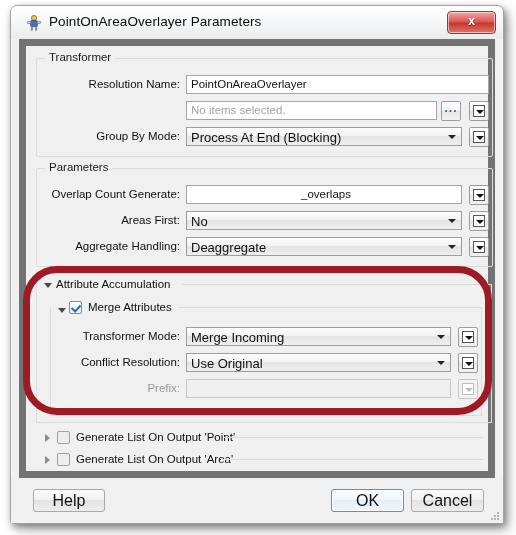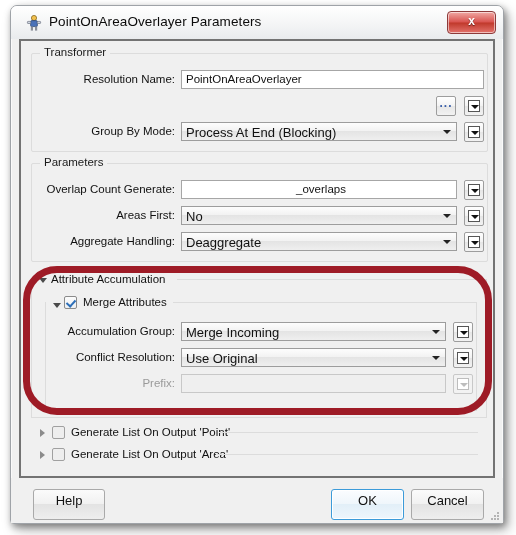--- a/index.html
+++ b/index.html
@@ -43,21 +43,21 @@
   }
   .close-btn span{
     position:absolute;left:0;right:0;top:2px;text-align:center;
     font-size:12px;font-weight:bold;color:#fff;
     text-shadow:0 1px 1px rgba(0,0,0,.5);
   }
 
   
   .panel{
     position:absolute;left:8px;top:33px;right:8px;bottom:45px;
-    background:#f0f0f0;border:2px solid #737373;
+    background:#f0f0f0;border:7px solid #737373;
   }
   .btnbar{
     position:absolute;left:0;right:0;bottom:0;height:45px;
     background:#f0f0f0;
   }
 
   
   .group{
     position:absolute;
     border:1px solid #dcdcdc;border-radius:2px;
@@ -161,24 +161,24 @@
   }
   .hdr-line{
     position:absolute;height:1px;background:#dcdcdc;
   }
   .hdr-sidebar{
     position:absolute;width:1px;background:#dcdcdc;
   }
 
   
   .btn{
-    position:absolute;height:31px;box-sizing:border-box;
+    position:absolute;height:23px;box-sizing:border-box;
     border:1px solid #a9a9a9;border-radius:3px;
     background:linear-gradient(#fbfbfb,#f1f1f1 48%,#e3e3e3 50%,#eeeeee);
-    font-size:13px;color:#111;cursor:pointer;
+    font-size:16px;color:#111;cursor:pointer;
     text-align:center;line-height:21px;
   }
   .btn.primary{
     border:1px solid #3c9bd9;
     box-shadow:0 0 0 1px #ffffff inset;
     background:linear-gradient(#fbfdff,#eff6fb 48%,#e2eff8 50%,#eef6fc);
   }
   .presets-ico{position:absolute;left:9px;top:3px;width:16px;height:16px;}
   .presets-txt{position:absolute;left:29px;top:0;line-height:21px;}
   .presets-arrow{
@@ -223,20 +223,21 @@
 
     <div class="panel">
 
       <div class="group" style="left:10px;top:12px;width:455px;height:97px;">
         <div class="legend">Transformer</div>
       </div>
 
       <div class="lbl" style="left:20px;top:32px;width:134px;">Resolution Name:</div>
       <div class="field" style="left:160px;top:29px;width:303px;">PointOnAreaOverlayer</div>
 
+      <div class="field placeholder" style="left:160px;top:55px;width:251px;">No items selected.</div>
       <div class="ellipsisbtn" style="left:415px;top:55px;">
         <span>...</span>
       </div>
       <div class="dropbtn" style="left:443px;top:55px;">
         <i></i>
       </div>
 
       <div class="lbl" style="left:20px;top:84px;width:134px;">Group By Mode:</div>
       <div class="combo" style="left:160px;top:81px;width:276px;">
         <span>Process At End (Blocking)</span>
@@ -282,21 +283,21 @@
       <div class="hdr-line" style="left:10px;top:376px;width:456px;"></div>
 
       <div class="tri open" style="left:32px;top:262px;"></div>
       <div class="cbox checked" style="left:43px;top:255px;"></div>
       <div class="hdr-text" style="left:62px;top:255px;">Merge Attributes</div>
       <div class="hdr-line" style="left:152px;top:261px;width:303px;"></div>
       <div class="hdr-sidebar" style="left:24px;top:261px;height:108px;"></div>
       <div class="hdr-sidebar" style="left:455px;top:261px;height:108px;"></div>
       <div class="hdr-line" style="left:24px;top:369px;width:432px;"></div>
 
-      <div class="lbl" style="left:34px;top:284px;width:120px;">Accumulation Group:</div>
+      <div class="lbl" style="left:34px;top:284px;width:120px;">Transformer Mode:</div>
       <div class="combo" style="left:160px;top:281px;width:265px;">
         <span>Merge Incoming</span>
         <i class="cb-arrow"></i>
       </div>
       <div class="dropbtn" style="left:432px;top:281px;">
         <i></i>
       </div>
 
       <div class="lbl" style="left:34px;top:310px;width:120px;">Conflict Resolution:</div>
       <div class="combo" style="left:160px;top:307px;width:265px;">

